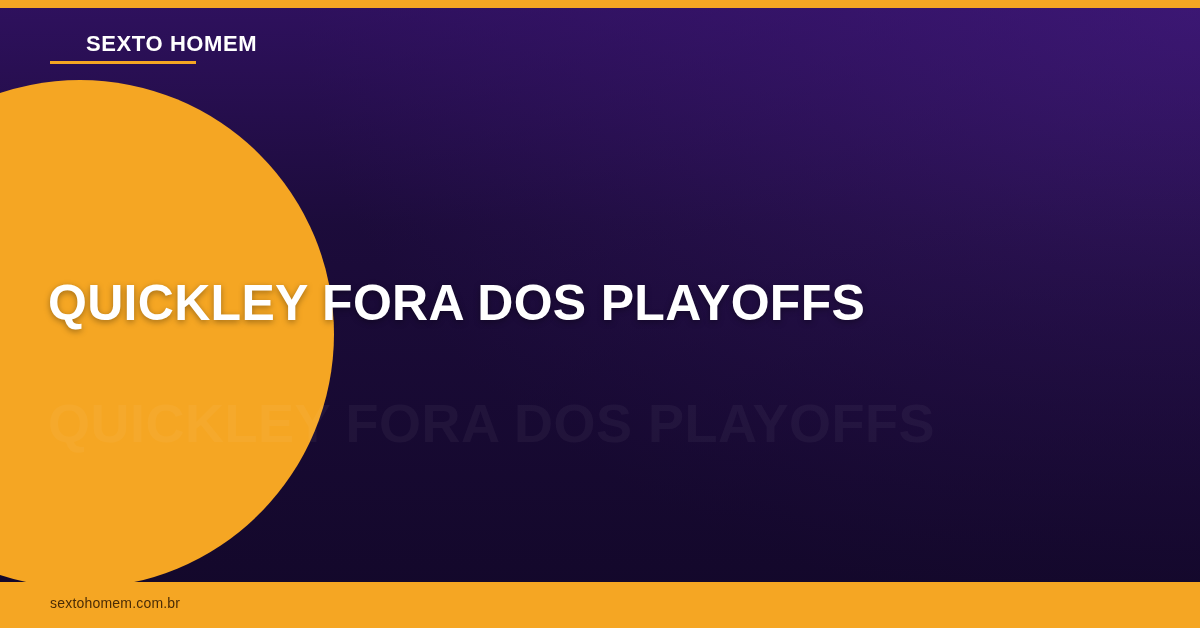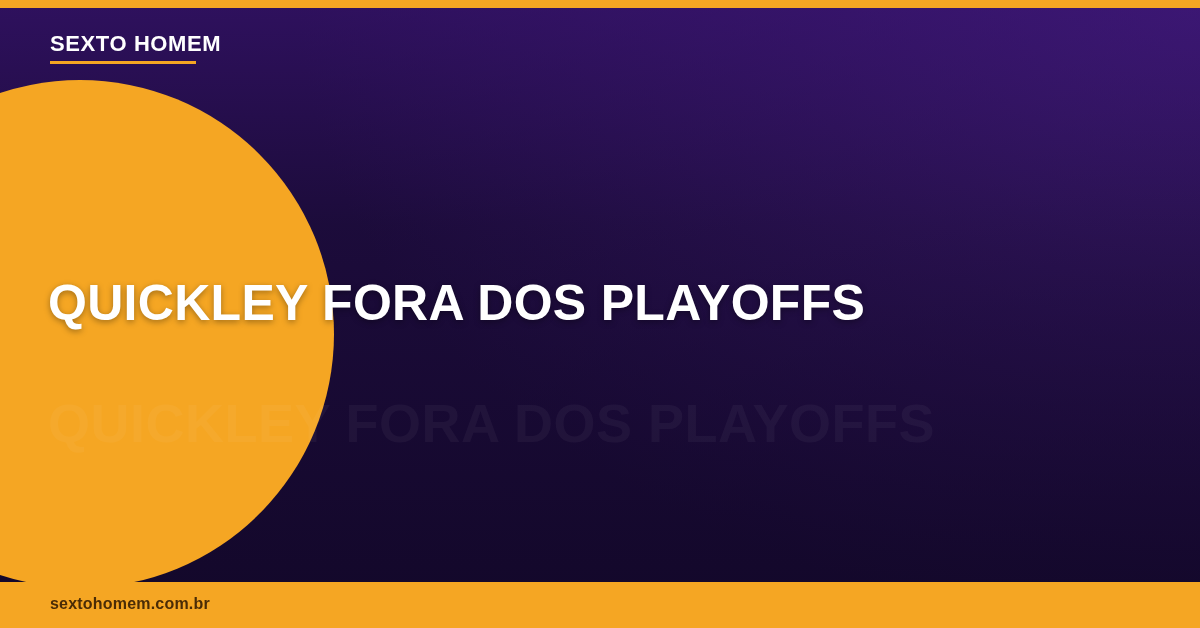--- a/index.html
+++ b/index.html
@@ -78,20 +78,21 @@
     z-index: 7;
   }
   .brand-text {
     display: block;
     font-size: 22px;
     font-weight: 700;
     letter-spacing: 0.6px;
     color: #ffffff;
     line-height: 1.1;
     text-transform: uppercase;
+    margin-left: 36px;
   }
   .brand-underline {
     display: block;
     margin-top: 5px;
     width: 146px;
     height: 3px;
     background: #f5a623;
   }
   
   .headline {
@@ -119,22 +120,22 @@
     bottom: 0;
     width: 1200px;
     height: 46px;
     background: #f5a623;
     z-index: 6;
   }
   .site-url {
     position: absolute;
     left: 50px;
     top: 13px;
-    font-size: 16px;
-    font-weight: 700;
+    font-size: 14px;
+    font-weight: 400;
     color: #4a2c06;
     letter-spacing: 0.2px;
   }
 </style>
 </head>
 <body>
 
 <div class="canvas">
 
   <div class="bg"></div>

